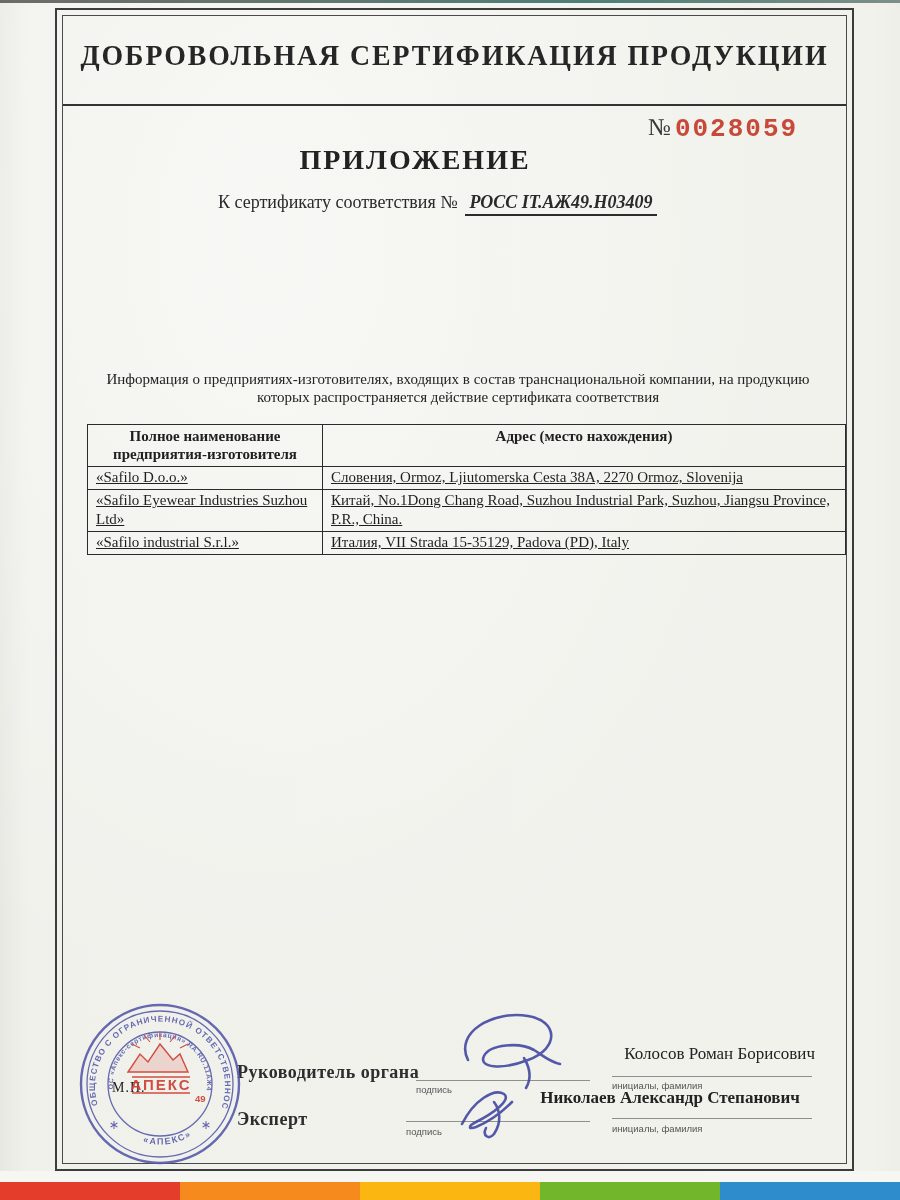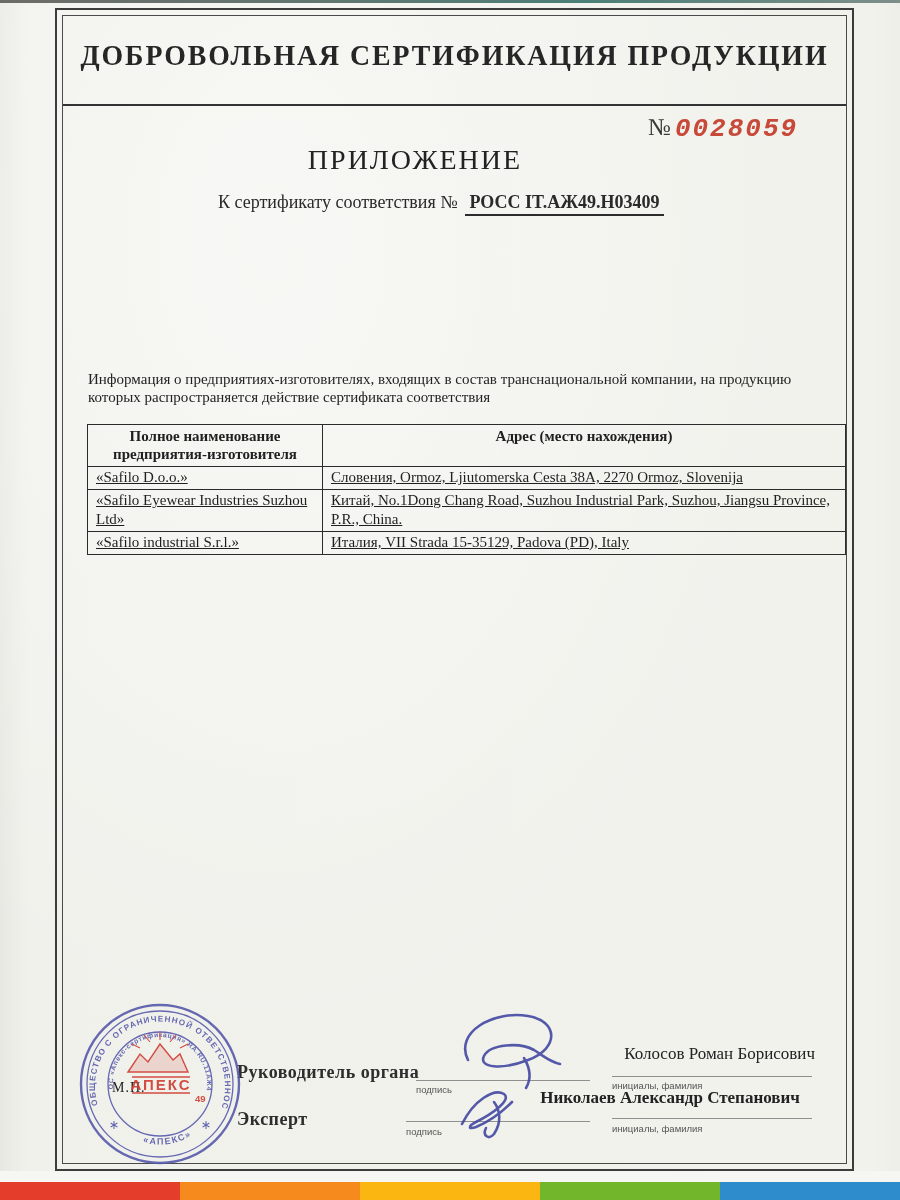--- a/index.html
+++ b/index.html
@@ -23,27 +23,27 @@
   .banner { position:absolute; left:63px; top:16px; width:783px; text-align:center;
     font-size:29px; font-weight:bold; letter-spacing:2px; color:#262626;
     transform:scaleX(.96); line-height:78px; }
 
   .doc-number { position:absolute; left:648px; top:114px; white-space:nowrap; }
   .doc-number .nosign { font-size:24px; color:#3a3a3a; }
   .doc-number .digits { font-family:"Liberation Mono", monospace; font-weight:bold;
     font-size:26px; letter-spacing:2px; vertical-align:-1px; }
 
   .doc-title { position:absolute; left:265px; top:144px; width:300px; text-align:center;
-    font-size:28px; font-weight:normal; letter-spacing:2px; color:#222; }
+    font-size:28px; font-weight:bold; letter-spacing:2px; color:#222; }
 
   .cert-line { position:absolute; left:218px; top:192px; font-size:18px; white-space:nowrap; }
   .cert-line .num { display:inline-block; font-weight:bold; min-width:178px; text-align:center;
-    border-bottom:2px solid #2c2c2c; padding:0 4px 1px 4px; margin-left:8px; }
-
-  .intro { position:absolute; left:88px; top:370px; width:740px; 
+    border-bottom:2px solid #2c2c2c; padding:0 4px 1px 4px; margin-left:8px;font-style:italic; }
+
+  .intro { position:absolute; left:88px; top:370px; width:740px; text-align:center;
     font-size:15px; line-height:18px; color:#232323; }
 
   table.mfr { position:absolute; left:87px; top:424px; width:759px;
     border-collapse:collapse; font-size:15px; color:#1f1f1f; }
   table.mfr th, table.mfr td { border:1.6px solid #2b2b2b; vertical-align:top; }
   table.mfr th { font-weight:bold; text-align:center; padding:2px 6px 3px; line-height:18px; }
   table.mfr col.c1 { width:235px; }
   table.mfr td { padding:1px 8px 2px; line-height:19px;text-decoration:underline; }
 
   
@@ -70,21 +70,21 @@
 
   <div class="scan-top-line"></div>
   <div class="frame-outer"></div>
   <div class="frame-inner"></div>
   <div class="header-divider"></div>
 
   <div class="banner">ДОБРОВОЛЬНАЯ СЕРТИФИКАЦИЯ ПРОДУКЦИИ</div>
 
   <div class="doc-number">
     <span class="nosign">№</span>
-    <span class="digits" id="doc-digits" style="color: rgb(200, 73, 58); font-style: italic;">0028059</span>
+    <span class="digits" id="doc-digits" style="color: rgb(200, 73, 58);">0028059</span>
   </div>
 
   <div class="doc-title">ПРИЛОЖЕНИЕ</div>
 
   <div class="cert-line">
     <span>К сертификату соответствия №</span><span class="num">РОСС IT.АЖ49.Н03409</span>
   </div>
 
   <div class="intro">Информация о предприятиях-изготовителях, входящих в состав транснациональной компании, на продукцию которых распространяется действие сертификата соответствия</div>
 

